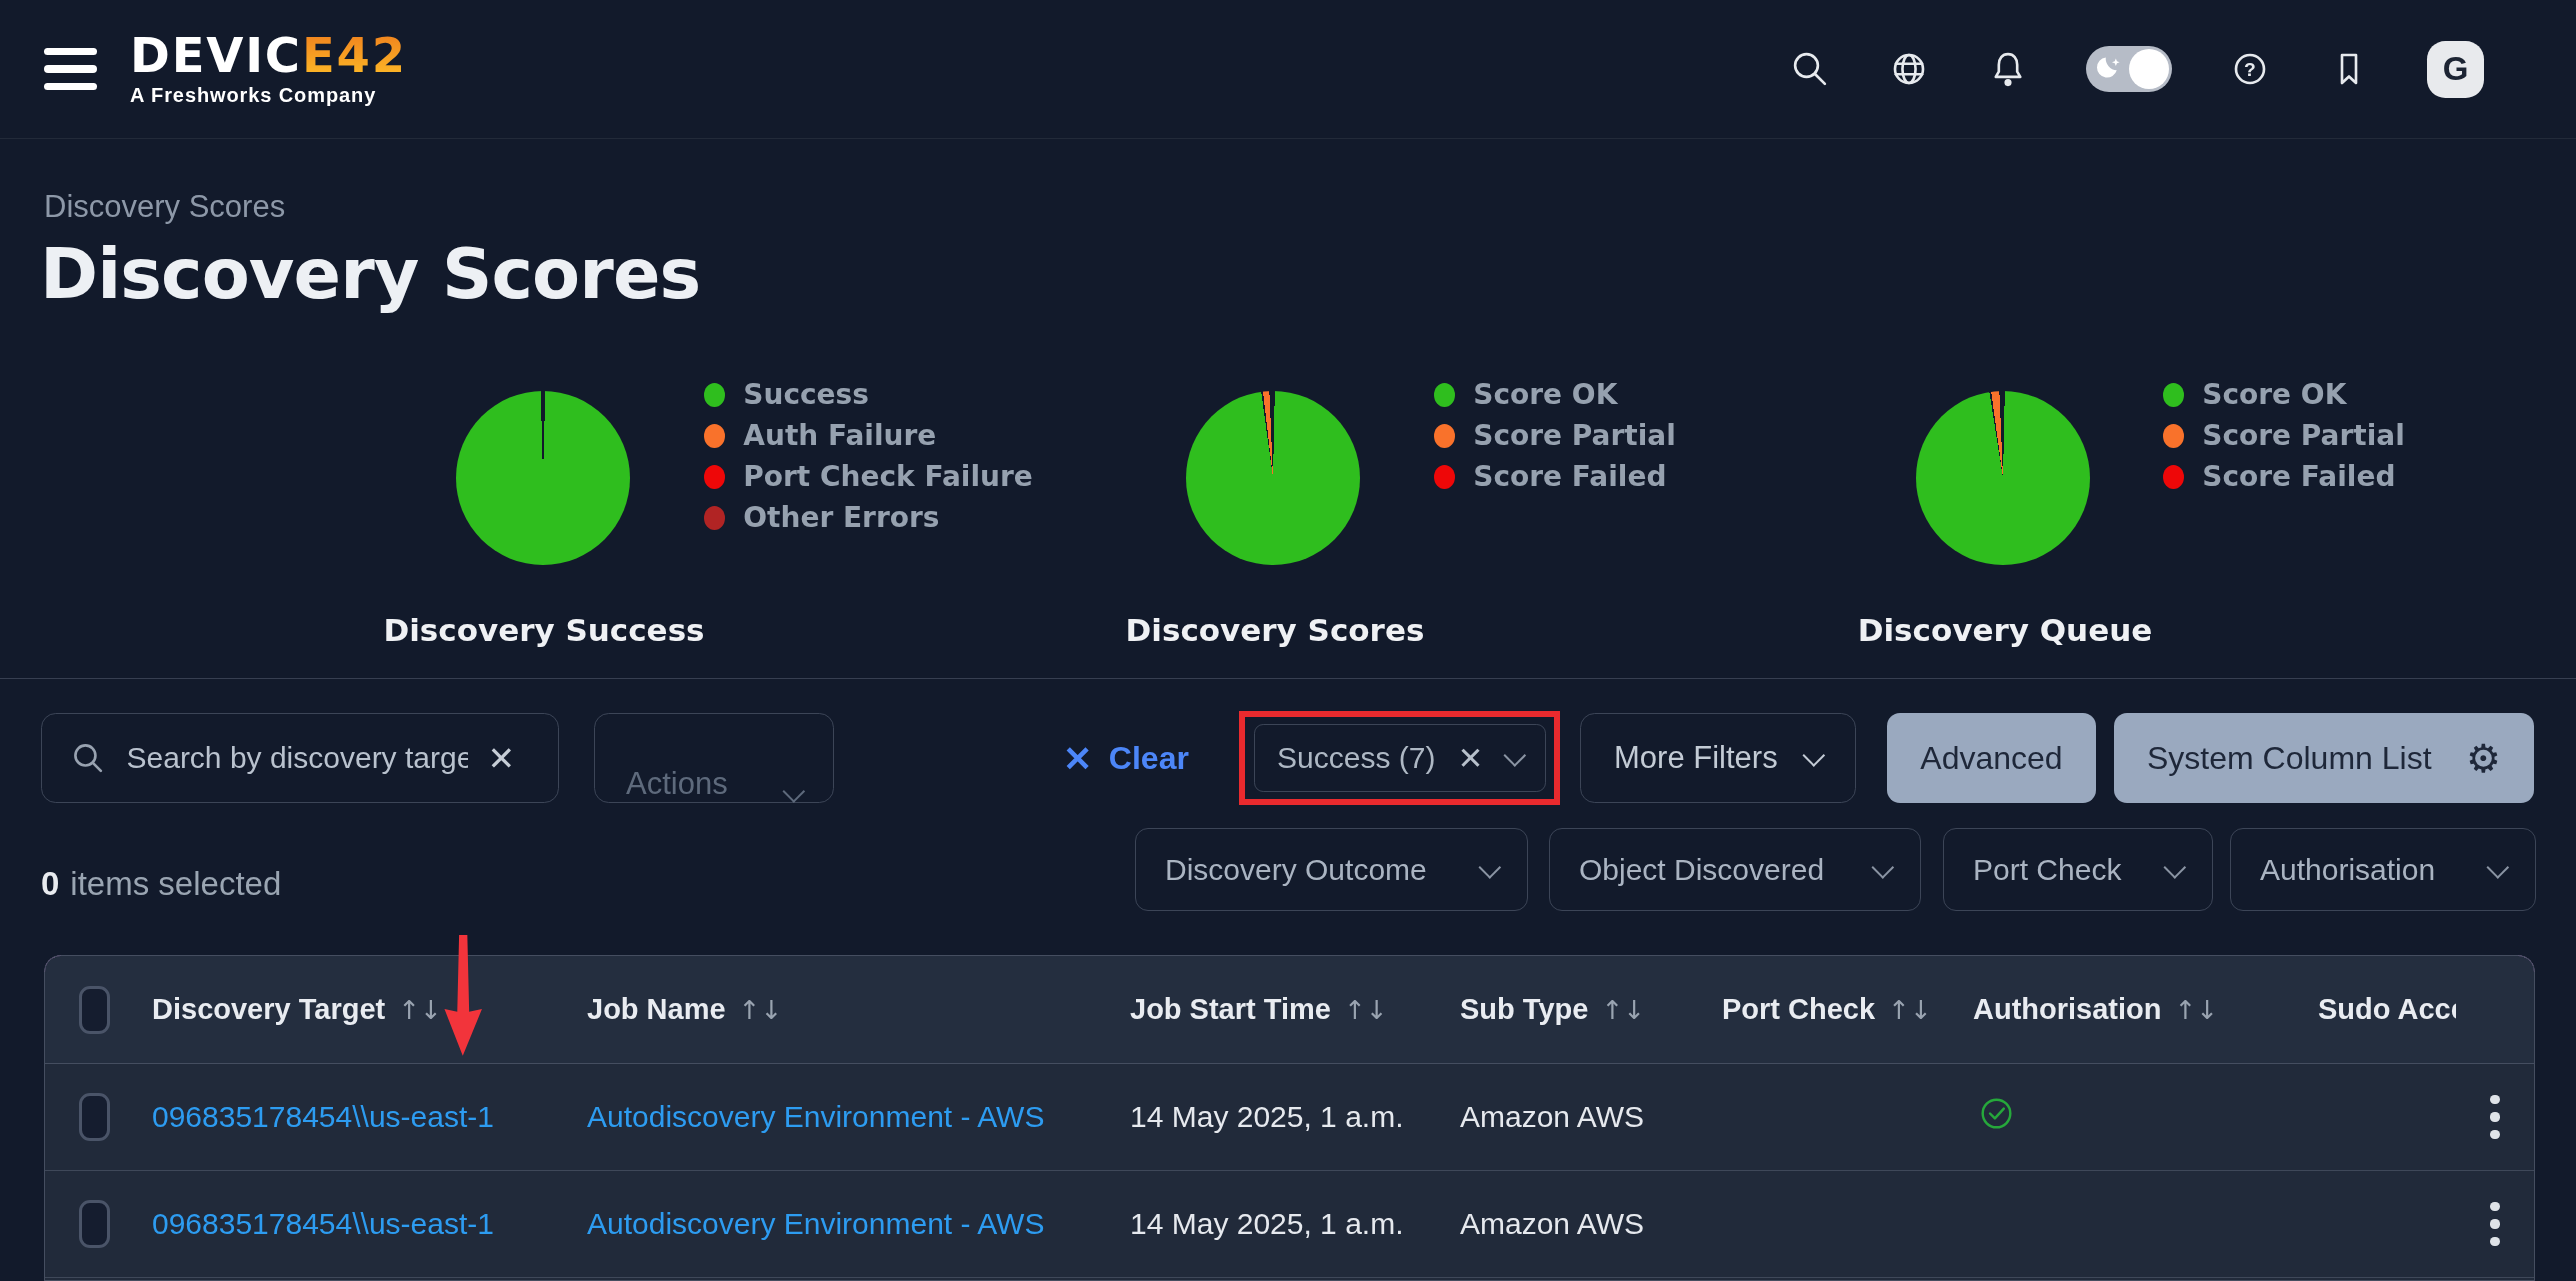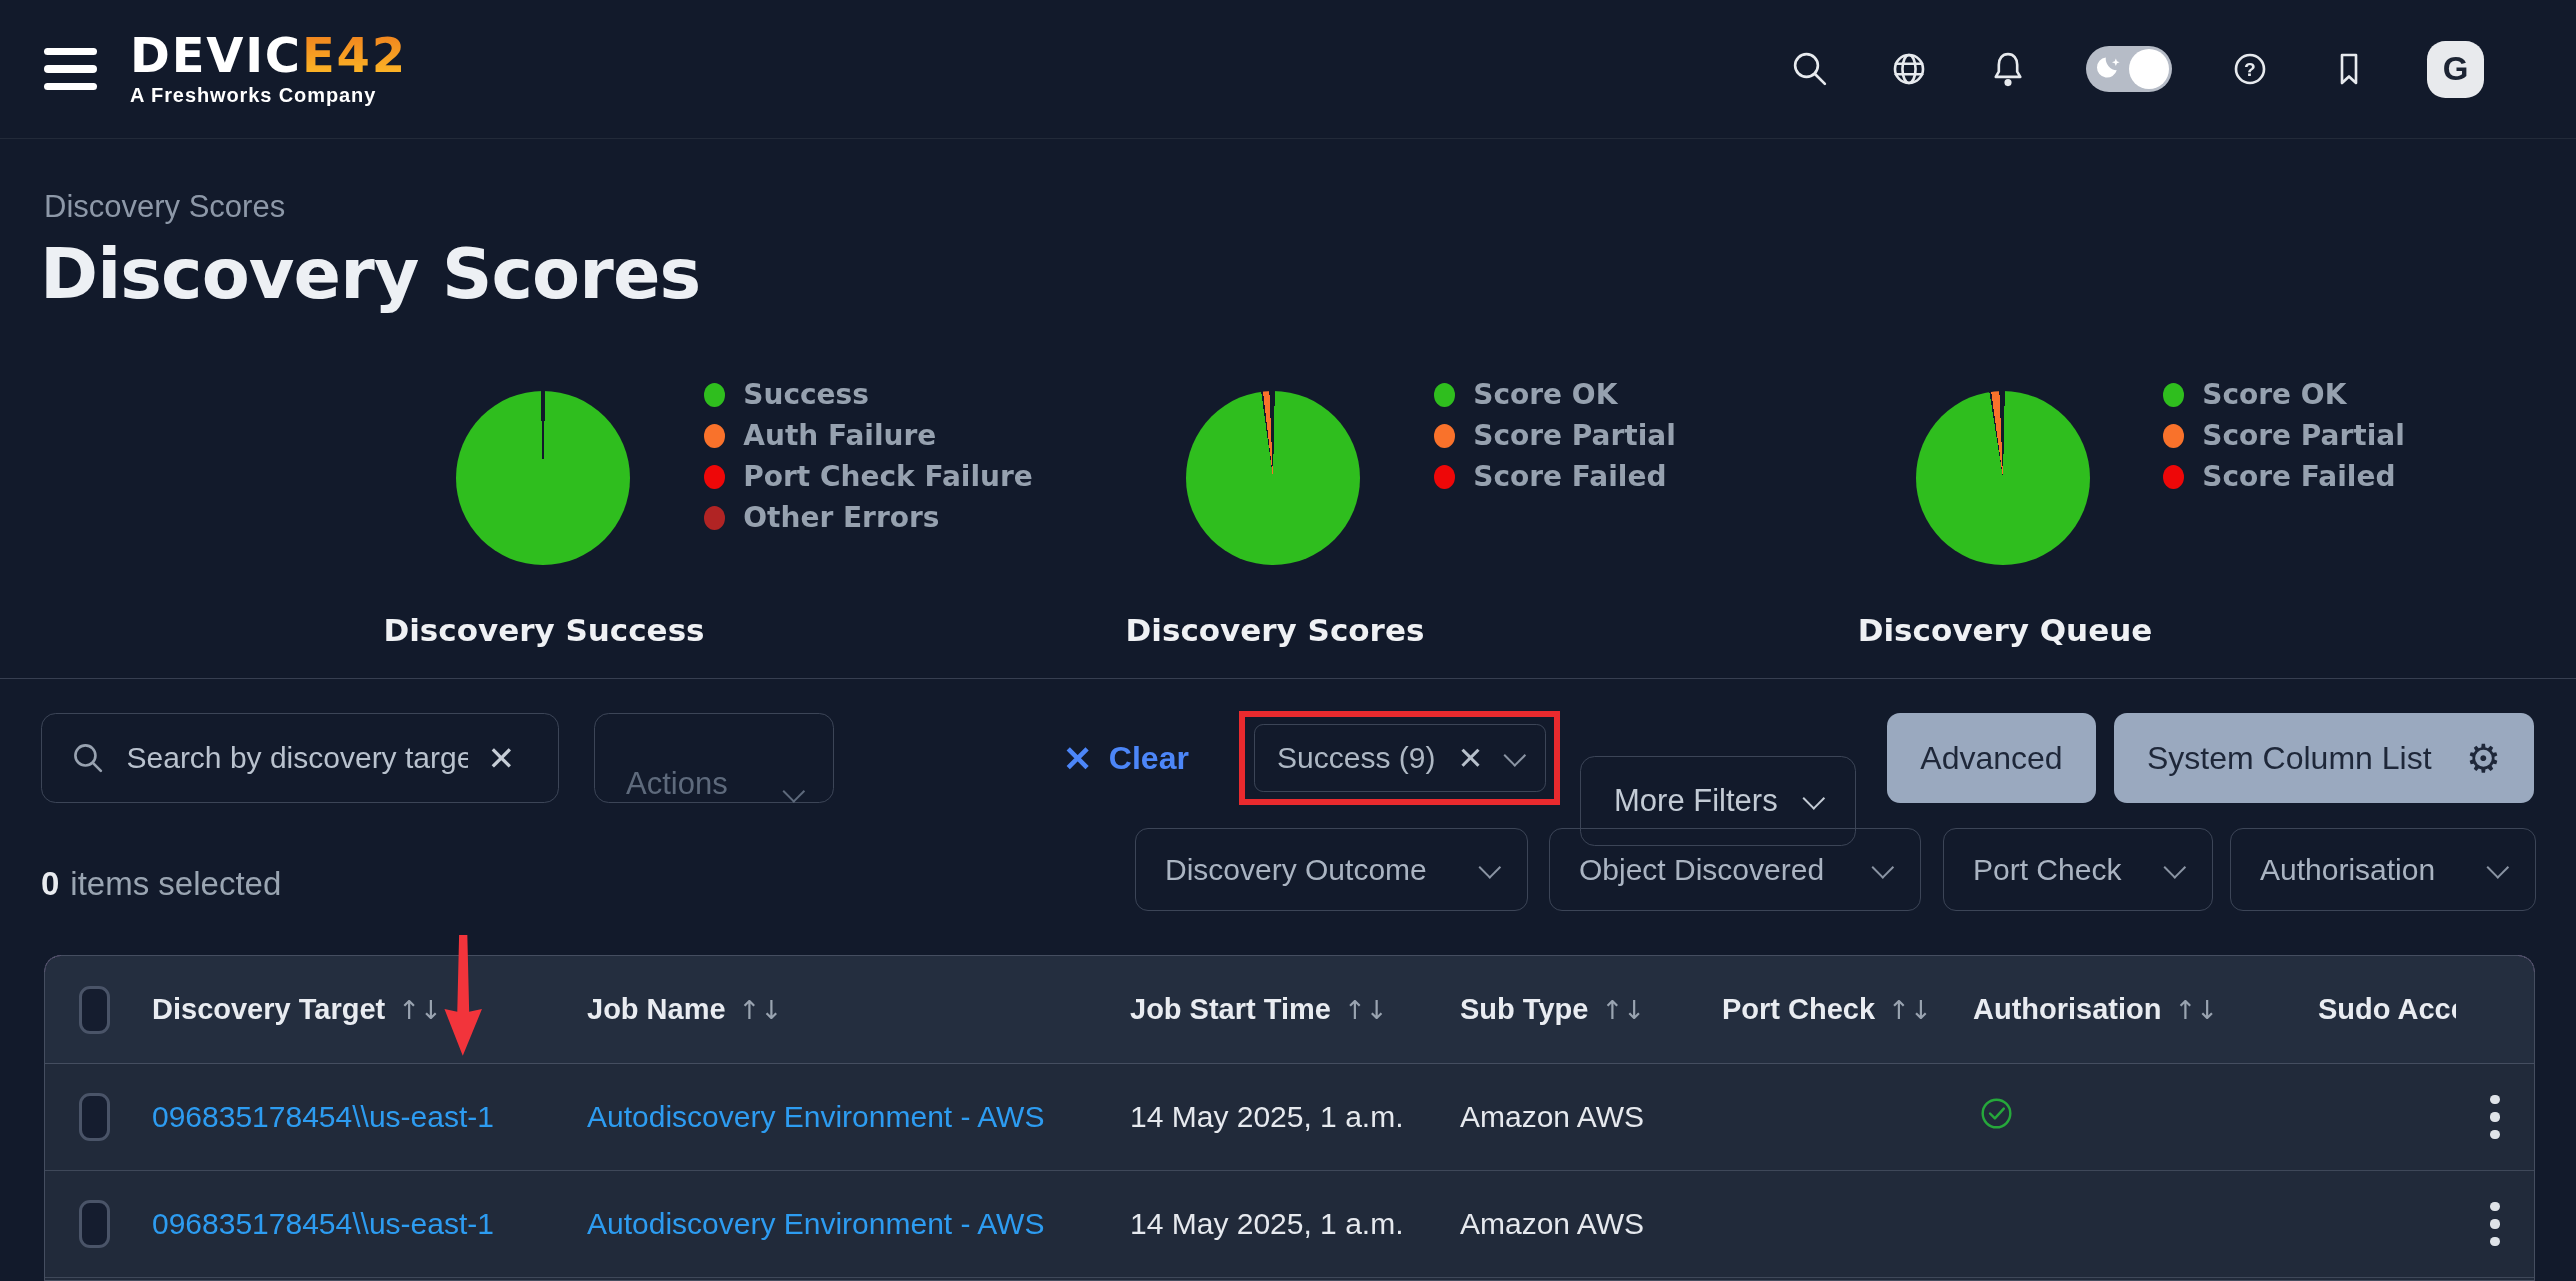--- a/index.html
+++ b/index.html
@@ -59,21 +59,21 @@
                  font-size:31px; color:#5e6a7c; cursor:pointer;align-items:flex-end; }
   .clear-btn { left:1063px; top:713px; height:90px; display:flex; align-items:center; gap:16.5px; color:#4c86f8;
                font-size:32px; font-weight:bold; cursor:pointer; }
   .clear-btn .icon-x { color:#4c86f8; font-size:35px; }
   .success-chip { left:1254px; top:724px; width:292px; height:68px; border-radius:9.2px; padding:0 22px;
                   font-size:30px; color:#aeb8c4; cursor:pointer; }
   .success-chip .icon-x { margin-left:auto; font-size:31px; color:#b7c0cb; }
   .success-chip .chev { color:#8a94a3; margin-left:24px; }
   .red-box { left:1239px; top:711px; width:321px; height:94px; border:6.4px solid #e92a2e; z-index:5; pointer-events:none; }
   .more-filters { left:1580px; top:713px; width:276px; height:90px; padding:0 33px; justify-content:space-between;
-                  font-size:31px; color:#c3cbd5; cursor:pointer;margin-top:43px; }
+                  font-size:31px; color:#c3cbd5; cursor:pointer; }
   .btn-slate { background:#9aa9bf; border-radius:13px; display:flex; align-items:center; justify-content:center;
                color:#1e2739; font-size:32px; cursor:pointer; }
   .advanced { left:1887px; top:713px; width:209px; height:90px; }
   .syscol { left:2114px; top:713px; width:420px; height:90px; justify-content:space-between; padding:0 33px; }
   .gear { font-family:"DejaVu Sans", sans-serif; font-size:39px; color:#1e2739; line-height:1; }
   .dd { top:828px; height:83px; border-radius:13px; padding:0 29px; justify-content:space-between;
         font-size:30px; color:#aab4c2; cursor:pointer; }
   .dd .chev { color:#8a94a3; margin-left:26px; }
   .dd1 { left:1135px; width:393px;gap:28px; } .dd2 { left:1549px; width:372px; }
   .dd3 { left:1943px; width:270px; } .dd4 { left:2230px; width:306px; }
@@ -232,21 +232,21 @@
   </div>
   <div class="abs ctl actions-btn">
     <span>Actions</span>
     <span class="chev"></span>
   </div>
   <div class="abs clear-btn">
     <span class="icon-x">✕</span>
     <span>Clear</span>
   </div>
   <div class="abs ctl success-chip">
-    <span>Success (9)</span>
+    <span>Success (7)</span>
     <span class="icon-x">✕</span>
     <span class="chev"></span>
   </div>
   <div class="abs red-box"></div>
   <div class="abs ctl more-filters">
     <span>More Filters</span>
     <span class="chev"></span>
   </div>
   <div class="abs btn-slate advanced">
     <span>Advanced</span>

